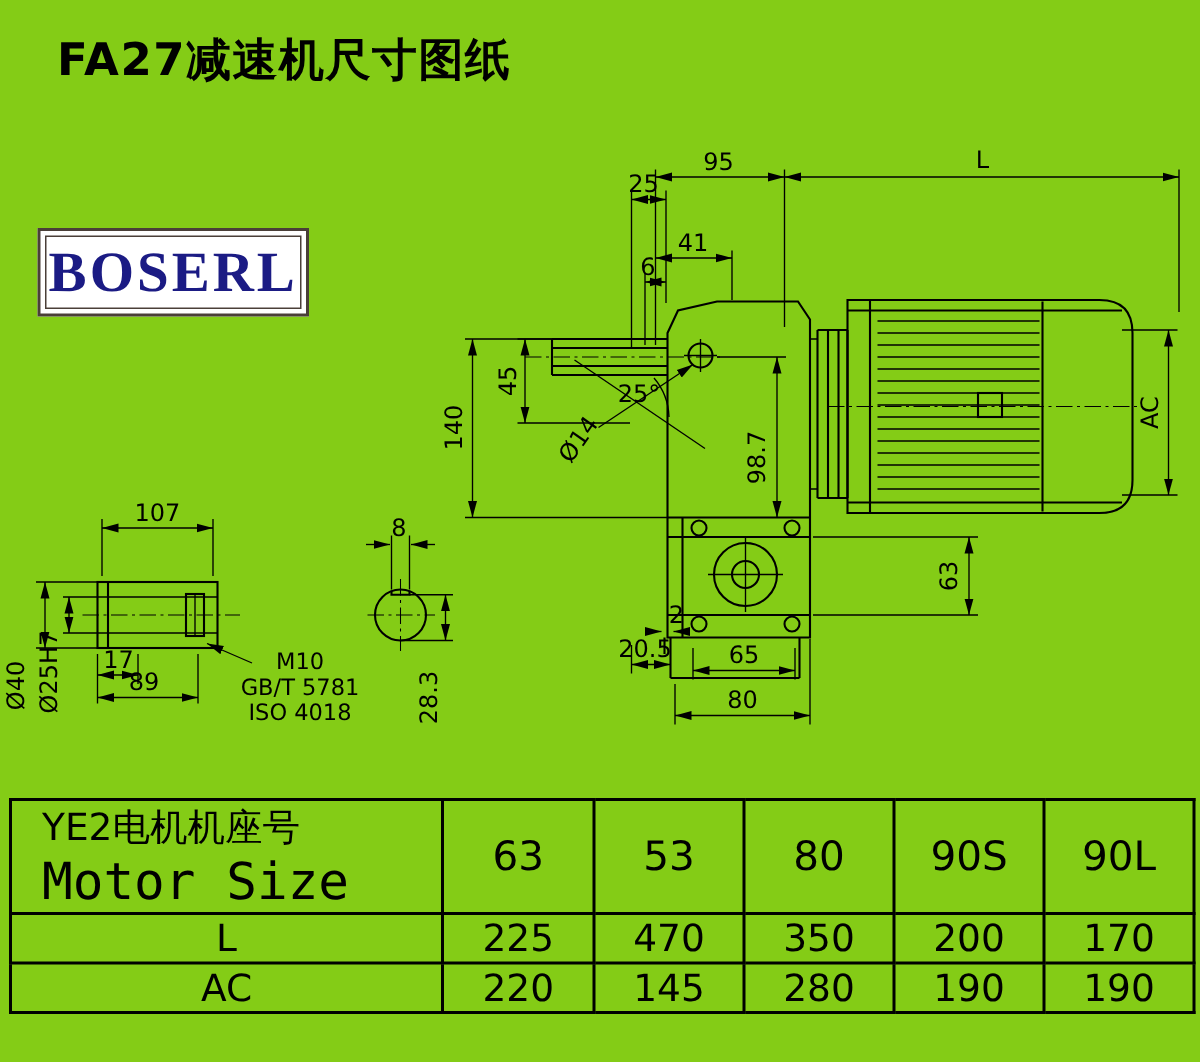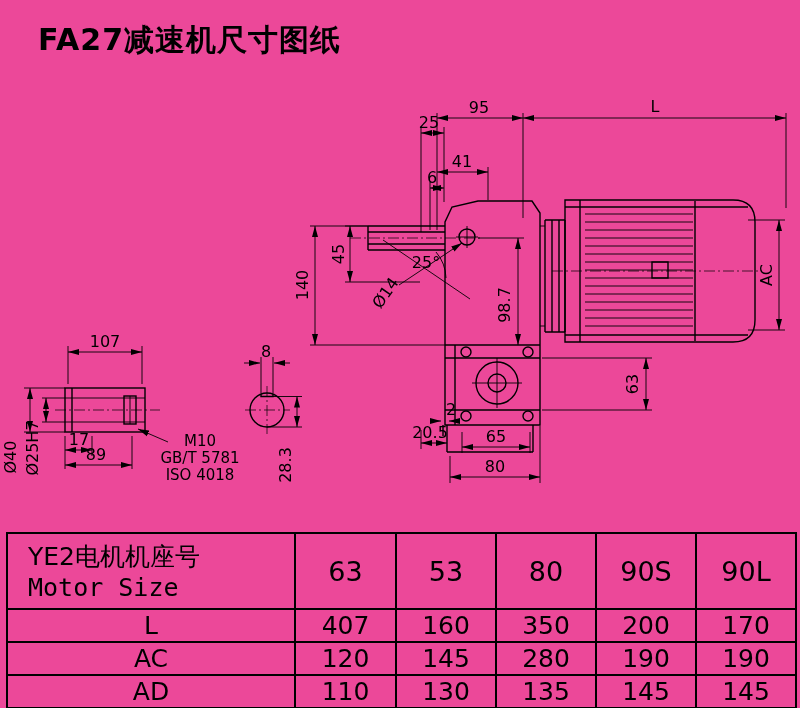--- a/index.html
+++ b/index.html
@@ -1,18 +1,18 @@
 <!DOCTYPE html>
 <html><head>
 <meta charset="utf-8">
 <style>
   * { margin:0; padding:0; box-sizing:border-box; }
   html,body { width:800px; height:708px; background:#fff; overflow:hidden;
               font-family:"DejaVu Sans","Liberation Sans",sans-serif; color:#000; }
-  .page { position:relative; width:800px; height:708px; background:#ec4899; }
+  .page { position:relative; width:800px; height:708px; background:#84cc16; }
 
   .title { position:absolute; left:38px; top:20px; font-size:30px; font-weight:bold;
            letter-spacing:1px; white-space:nowrap; }
 
   .logo { position:absolute; left:25px; top:152px; width:181px; height:59px;
           border:2px solid #4a3f38; padding:3px; background:#fff; }
   .logo-inner { width:100%; height:100%; border:1px solid #4a3f38;
           display:flex; align-items:center; justify-content:center;
           font-family:"Liberation Serif","DejaVu Serif",serif;
           font-size:38px; font-weight:bold; color:#1b1b84; letter-spacing:2px; }
@@ -24,29 +24,32 @@
   svg text { font-family:"DejaVu Sans","Liberation Sans",sans-serif; font-size:16px; fill:#000; }
   svg text.small { font-size:15px; }
 
   table.spec { position:absolute; left:6px; top:532px; width:789px;
                border-collapse:collapse; table-layout:fixed; }
   table.spec td { border:2px solid #000; text-align:center; vertical-align:middle;
                   font-size:25px; height:33px; }
   table.spec tr.hdr td { height:76px; font-size:27px; }
   table.spec td.hcell { text-align:left; padding-left:20px; }
   .cn { font-size:25px; }
-  .en { font-family:"DejaVu Sans Mono","Liberation Mono",monospace; font-size:25px; }
+  .en { font-family:"DejaVu Sans Mono","Liberation Mono",monospace; font-size:34px; }
 </style>
 </head>
 <body>
 
 <div class="page">
 
   <div class="title">FA27减速机尺寸图纸</div>
 
+  <div class="logo">
+    <div class="logo-inner">BOSERL</div>
+  </div>
 
   <svg class="drawing" width="800" height="450" viewBox="0 0 800 450">
     <defs>
       <marker id="ae" markerWidth="12" markerHeight="8" refX="11" refY="4" orient="auto" markerUnits="userSpaceOnUse">
         <path d="M0,1 L11,4 L0,7 Z" fill="#000"></path>
       </marker>
       <marker id="as" markerWidth="12" markerHeight="8" refX="1" refY="4" orient="auto" markerUnits="userSpaceOnUse">
         <path d="M12,1 L1,4 L12,7 Z" fill="#000"></path>
       </marker>
     </defs>
@@ -244,37 +247,29 @@
           <div class="en">Motor Size</div>
         </td>
         <td>63</td>
         <td>53</td>
         <td>80</td>
         <td>90S</td>
         <td>90L</td>
       </tr>
       <tr>
         <td>L</td>
-        <td>407</td>
-        <td>160</td>
+        <td>225</td>
+        <td>470</td>
         <td>350</td>
         <td>200</td>
         <td>170</td>
       </tr>
       <tr>
         <td>AC</td>
-        <td>120</td>
+        <td>220</td>
         <td>145</td>
         <td>280</td>
         <td>190</td>
         <td>190</td>
       </tr>
-      <tr>
-        <td>AD</td>
-        <td>110</td>
-        <td>130</td>
-        <td>135</td>
-        <td>145</td>
-        <td>145</td>
-      </tr>
     </tbody>
   </table>
 </div>
 
 </body></html>

